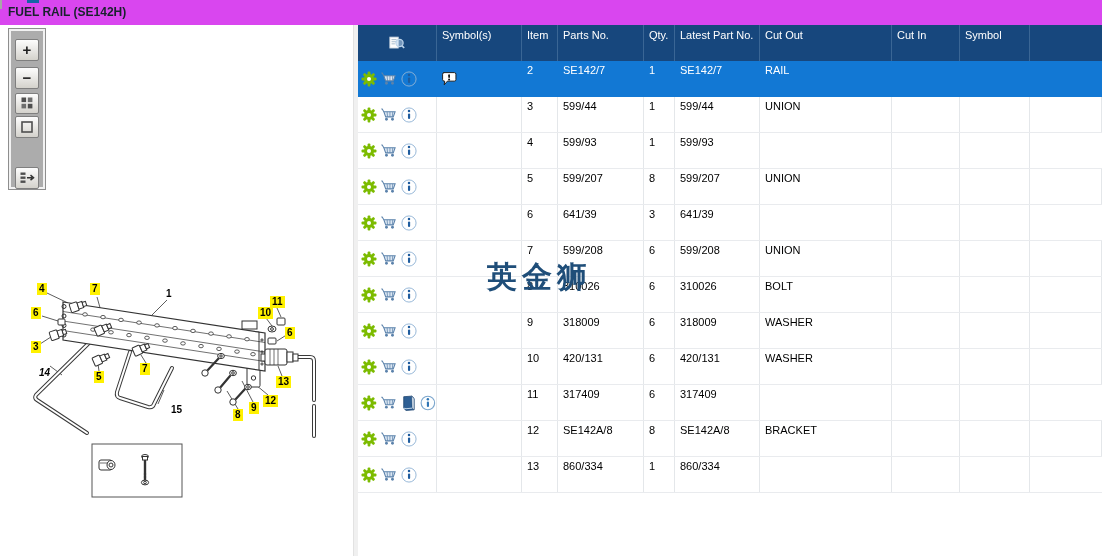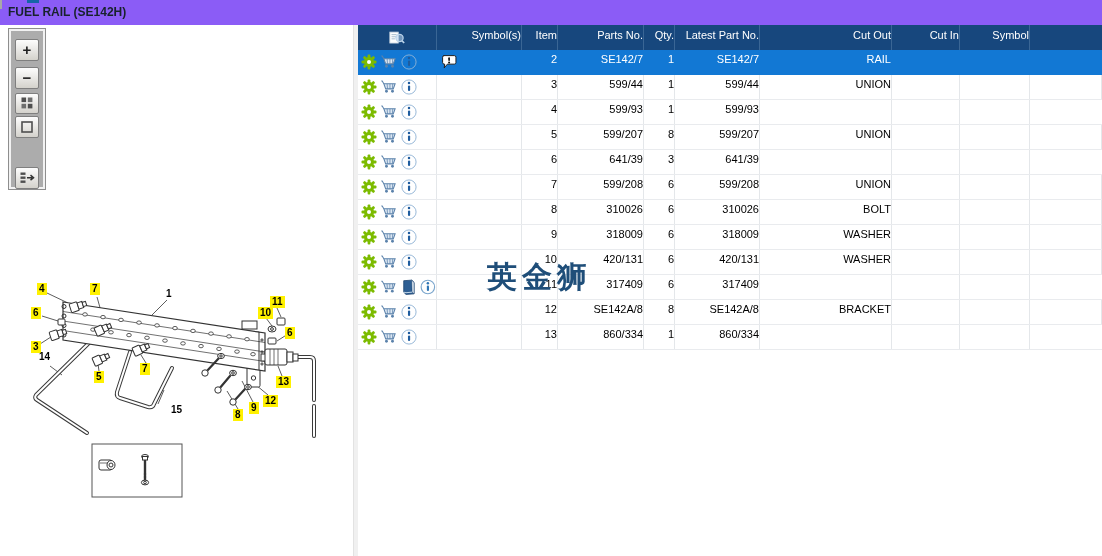--- a/index.html
+++ b/index.html
@@ -1,21 +1,21 @@
 <!DOCTYPE html>
 <html><head>
 <meta charset="utf-8">
 <style>
   * { margin:0; padding:0; box-sizing:border-box; }
   html,body { width:1102px; height:556px; overflow:hidden; background:#fff;
               font-family:"Liberation Sans", sans-serif; }
   body { position:relative; }
 
   
-  .titlebar { position:absolute; left:0; top:0; width:1102px; height:25px; background:#8b5cf6; }
+  .titlebar { position:absolute; left:0; top:0; width:1102px; height:25px; background:#d946ef; }
   .page-title { position:absolute; left:8px; top:5px; font-size:12px; font-weight:bold; color:#18222c; }
   .tab-accent { position:absolute; left:27px; top:0; width:12px; height:3px; background:#1565a7; }
   .edge-sliver { position:absolute; left:0; top:0; width:2px; height:9px; background:#a8a8a8; }
 
   
   .left-panel { position:absolute; left:0; top:25px; width:353px; height:531px; background:#fff; }
   .panel-divider { position:absolute; left:353px; top:25px; width:5px; height:531px; background:#f0f0f0; border-left:1px solid #e2e2e2; }
 
   
   .viewer-toolbar { position:absolute; left:8px; top:3px; width:38px; height:162px;
@@ -27,21 +27,21 @@
   .mt10{margin-top:10px}.mt6{margin-top:6px}.mt4{margin-top:4px}.mt2{margin-top:2px}.mt29{margin-top:29px}
 
   
   .diagram { position:absolute; left:15px; top:245px; width:330px; height:235px; }
   .callout { position:absolute; font-size:10px; font-weight:600; color:#000; line-height:12px;
              padding:0 2px; white-space:nowrap; }
   .callout.hl { background:#fff100; }
 
   
   .parts-table { position:absolute; left:358px; top:25px; width:744px; }
-  .thead, .tr { display:grid; grid-template-columns:79px 85px 36px 86px 31px 85px 132px 68px 70px 72px; height:25px;text-align:right; }
+  .thead, .tr { display:grid; grid-template-columns:79px 85px 36px 86px 31px 85px 132px 68px 70px 72px; height:36px; }
   .thead { background:#17477d; color:#fff; }
   .thead .th { font-size:11px; line-height:20px; padding-left:5px; border-right:1px solid #3a6695; overflow:hidden; white-space:nowrap; }
   .thead .th.c-actions { display:flex; align-items:center; justify-content:center; padding-left:0; }
   .tr { background:#fff; color:#000; border-bottom:1px solid #e9ebee; }
   .tr .td { font-size:11px; line-height:19px; padding-left:5px; border-right:1px solid #e4e7ea; overflow:hidden; white-space:nowrap; }
   .tr .td.actions { display:flex; align-items:center; gap:4px; padding-left:3px; }
   .tr .td.symbol { display:flex; align-items:center; padding-left:4px; }
   .tr.selected { background:#1278d4; color:#fff; border-bottom-color:#1278d4; }
   .tr.selected .td { border-right-color:#1278d4; }
 
@@ -238,21 +238,21 @@
     </svg>
     <div id="callout-layer">
         <span class="callout hl" style="left: 22px; top: 13px;">4</span>
         <span class="callout hl" style="left: 75px; top: 13px;">7</span>
         <span class="callout" style="left: 149px; top: 18px;">1</span>
         <span class="callout hl" style="left: 255px; top: 26px;">11</span>
         <span class="callout hl" style="left: 243px; top: 37px;">10</span>
         <span class="callout hl" style="left: 16px; top: 37px;">6</span>
         <span class="callout hl" style="left: 270px; top: 57px;">6</span>
         <span class="callout hl" style="left: 16px; top: 71px;">3</span>
-        <span class="callout" style="left: 22px; top: 81px;">14</span>
+        <span class="callout" style="left: 22px; top: 97px; font-style: italic;">14</span>
         <span class="callout hl" style="left: 79px; top: 101px;">5</span>
         <span class="callout hl" style="left: 125px; top: 93px;">7</span>
         <span class="callout hl" style="left: 261px; top: 106px;">13</span>
         <span class="callout hl" style="left: 248px; top: 125px;">12</span>
         <span class="callout hl" style="left: 234px; top: 132px;">9</span>
         <span class="callout hl" style="left: 218px; top: 139px;">8</span>
         <span class="callout" style="left: 154px; top: 134px;">15</span>
       </div>
   </div>
 </div>

